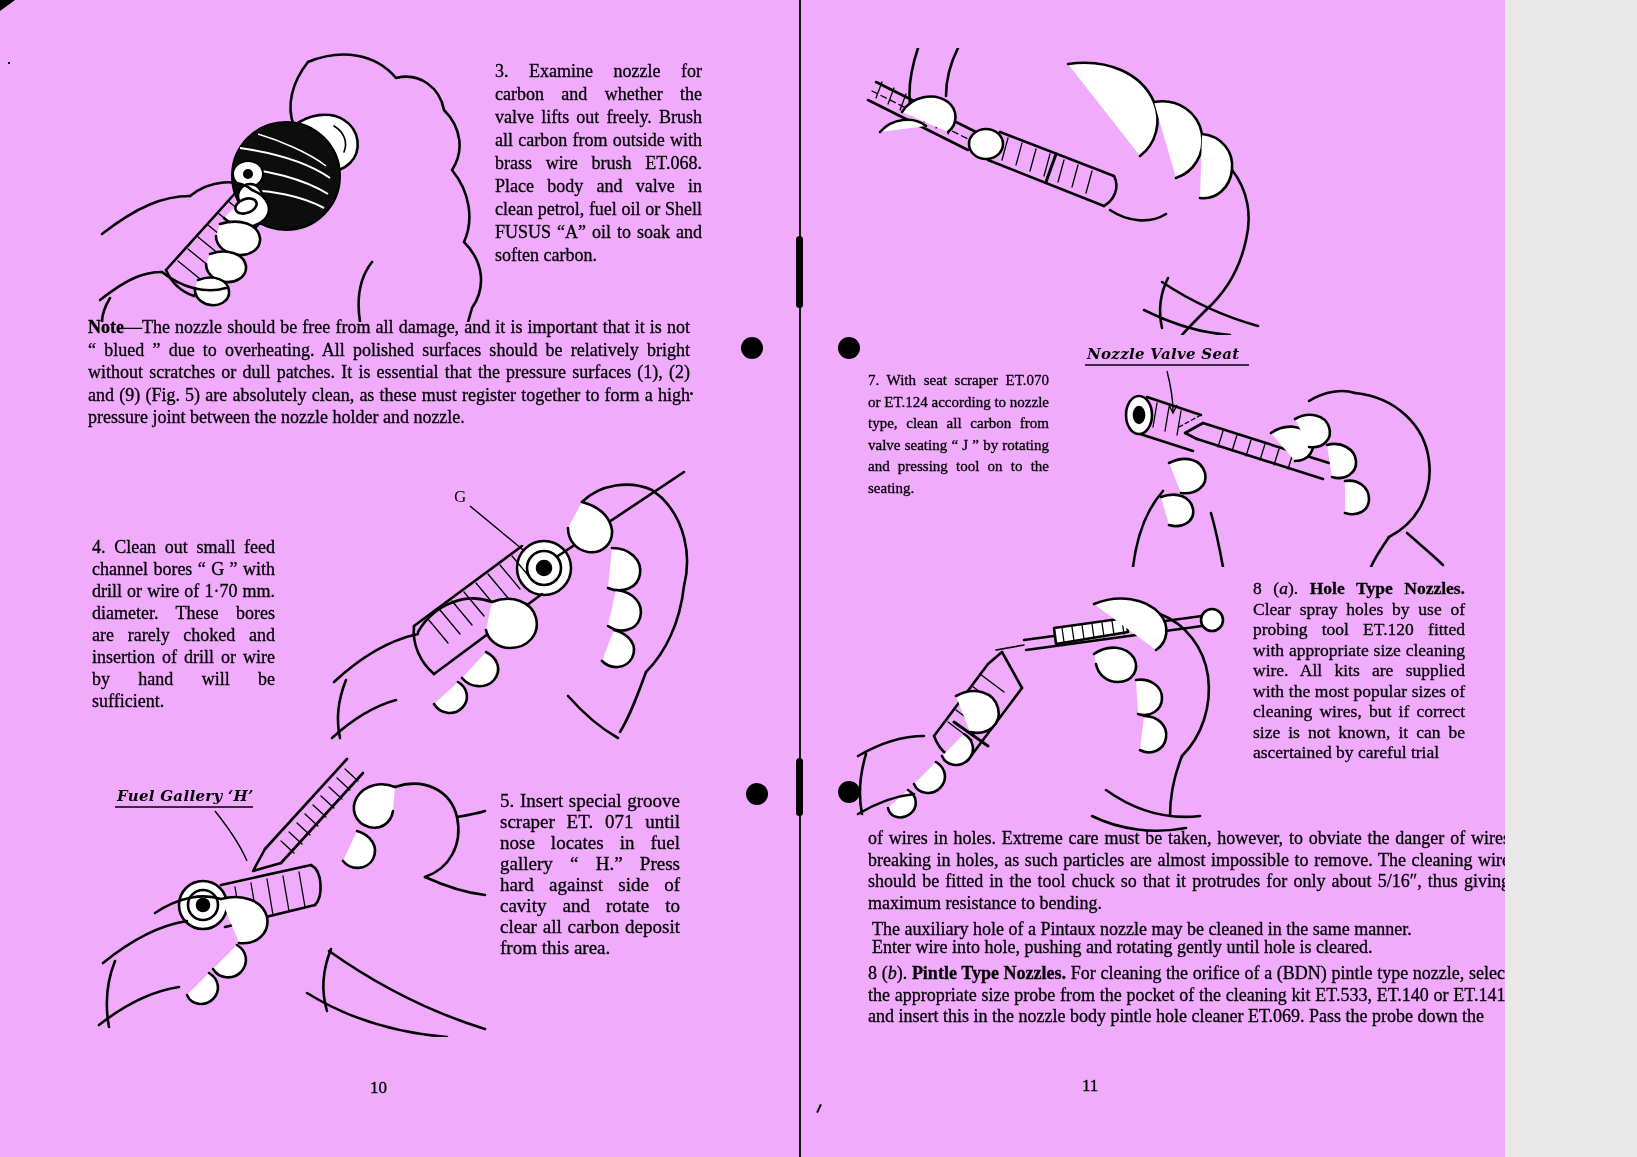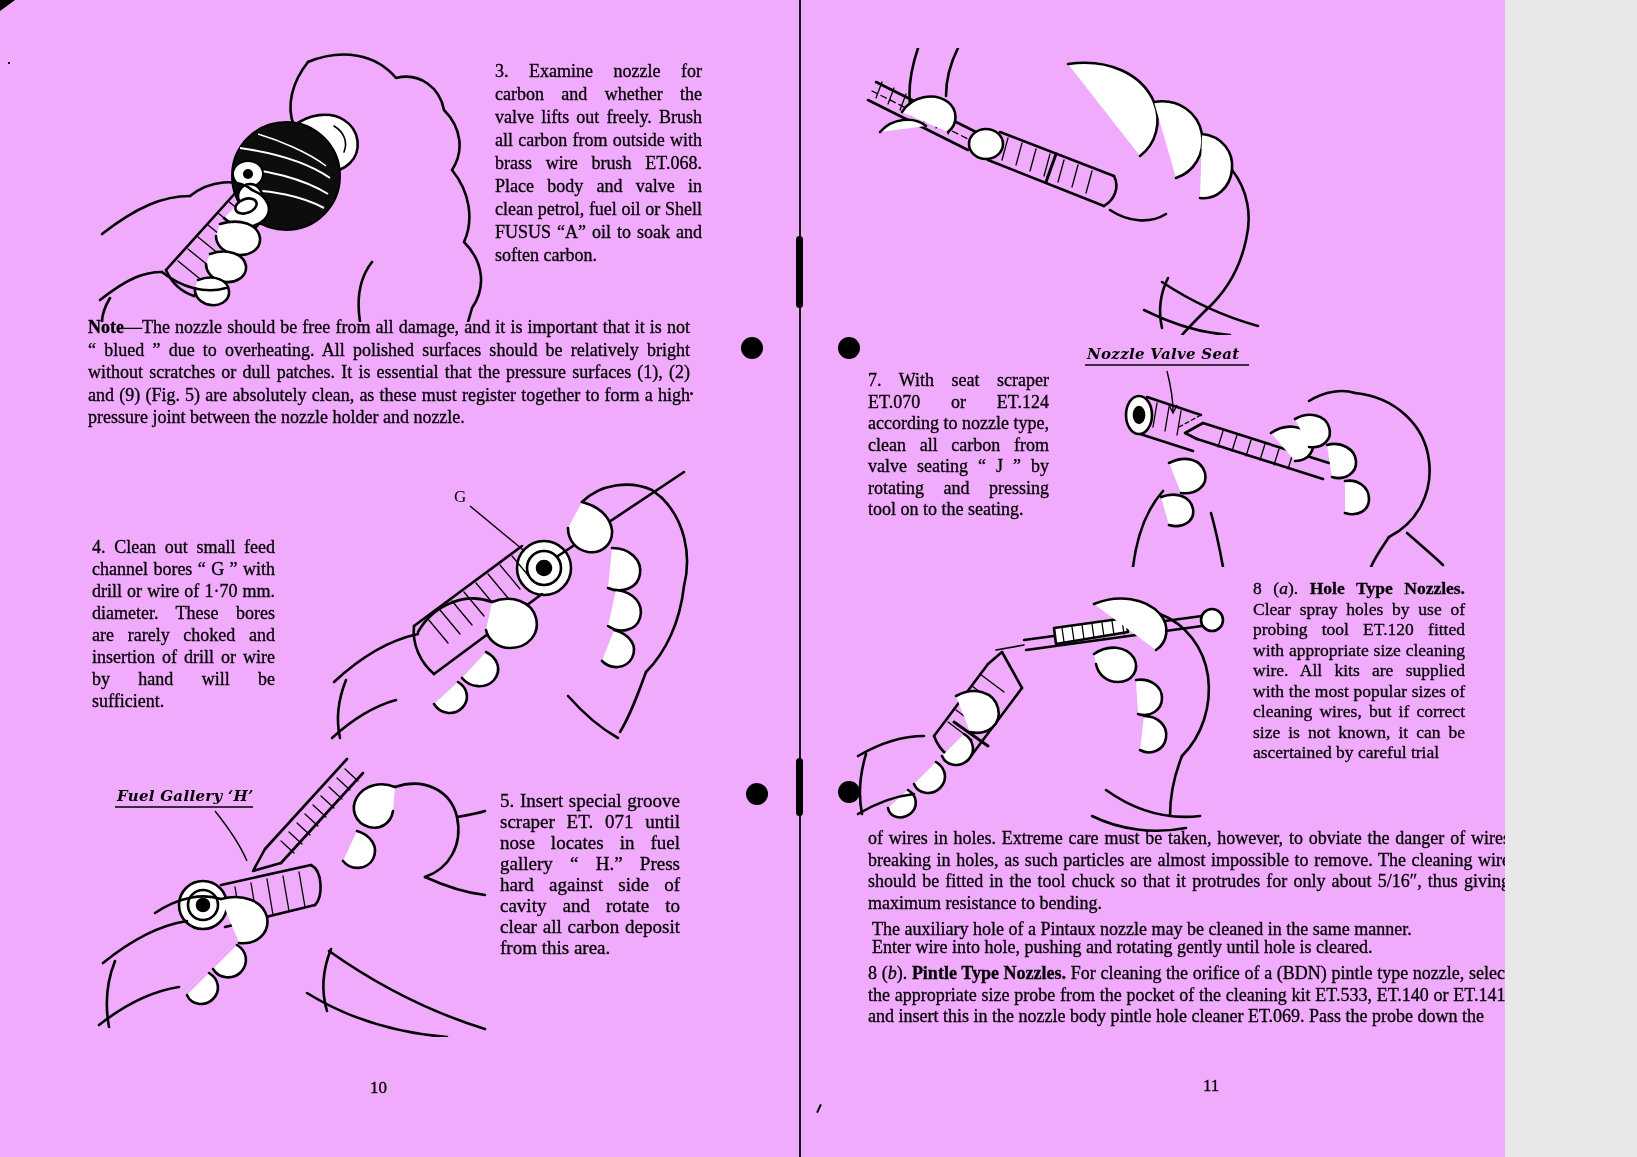--- a/index.html
+++ b/index.html
@@ -218,21 +218,21 @@
       <path d="M252,162 C270,174 292,176 308,166"></path>
       <path d="M374,122 C390,142 394,168 388,192 C382,220 368,244 348,262"></path>
       <path d="M348,262 C338,272 330,280 324,287"></path>
       <path d="M304,234 C334,254 364,268 400,278"></path>
       <path d="M286,262 C314,276 342,285 372,287"></path>
       <path d="M310,230 C302,246 300,262 304,280"></path>
     </g>
   </svg>
 
 
-  <div class="txt" style="left:868px;top:370px;width:181px;font-size:18px;line-height:21.5px;">7. With seat scraper ET.070 or ET.124 according to nozzle type, clean all carbon from valve seating “ J ” by rotating and pressing tool on to the seating.</div>
+  <div class="txt" style="left:868px;top:370px;width:181px;font-size:15px;line-height:21.5px;">7. With seat scraper ET.070 or ET.124 according to nozzle type, clean all carbon from valve seating “ J ” by rotating and pressing tool on to the seating.</div>
 
   <svg class="fig" style="left:1073px;top:293px;" width="372" height="274" viewBox="0 0 372 274">
     <text x="14" y="66" class="hand-label">Nozzle Valve Seat</text>
     <path class="thin" d="M12,72 L176,72"></path>
     <path class="thin" d="M94,78 C98,94 100,106 100,118"></path>
     <path class="thin" d="M96,112 L100,120 L104,112"></path>
     <g class="ink">
       <path d="M74,104 L128,122"></path>
       <path d="M64,140 L120,158"></path>
       <ellipse cx="66" cy="122" rx="13" ry="19" fill="#fff"></ellipse>
@@ -313,15 +313,15 @@
   <div class="txt" style="left:1253px;top:578px;width:212px;font-size:17.5px;line-height:20.5px;"><span>8 (</span><i>a</i><span>).  </span><b>Hole Type Nozzles.</b><span>  Clear spray holes by use of probing tool ET.120 fitted with appropriate size cleaning wire.  All kits are supplied with the most popular sizes of cleaning wires, but if correct size is not known, it can be ascertained by careful trial</span></div>
 
   <div class="txt" style="left:868px;top:828px;width:642px;line-height:21.5px;">of wires in holes.  Extreme care must be taken, however, to obviate the danger of wires breaking in holes, as such particles are almost impossible to remove.  The cleaning wire should be fitted in the tool chuck so that it protrudes for only about 5/16″, thus giving maximum resistance to bending.</div>
 
   <div class="txt" style="left:872px;top:897px;width:642px;line-height:21.5px;margin-top:40px;">Enter wire into hole, pushing and rotating gently until hole is cleared.</div>
 
   <div class="txt" style="left:872px;top:919px;width:642px;line-height:21.5px;">The auxiliary hole of a Pintaux nozzle may be cleaned in the same manner.</div>
 
   <div class="txt" style="left:868px;top:963px;width:642px;line-height:21.5px;"><span>8 (</span><i>b</i><span>).  </span><b>Pintle Type Nozzles.</b><span>  For cleaning the orifice of a (BDN) pintle type nozzle, select the appropriate size probe from the pocket of the cleaning kit ET.533, ET.140 or ET.141, and insert this in the nozzle body pintle hole cleaner ET.069.  Pass the probe down the</span></div>
 
-  <div class="pgnum" style="left:1203px;top:1036px;">11</div>
+  <div class="pgnum" style="left:1082px;top:1036px;">11</div>
 
 </div>
 
 </body></html>

